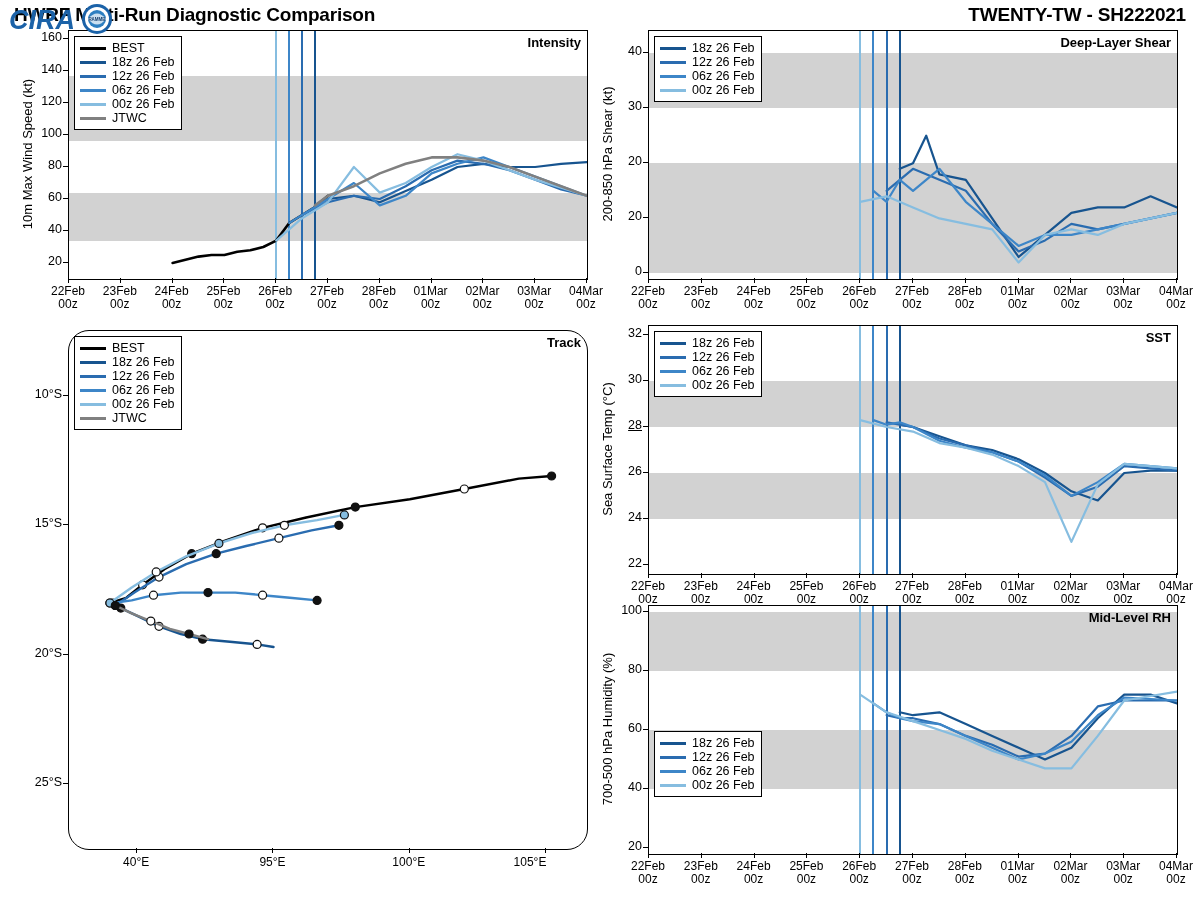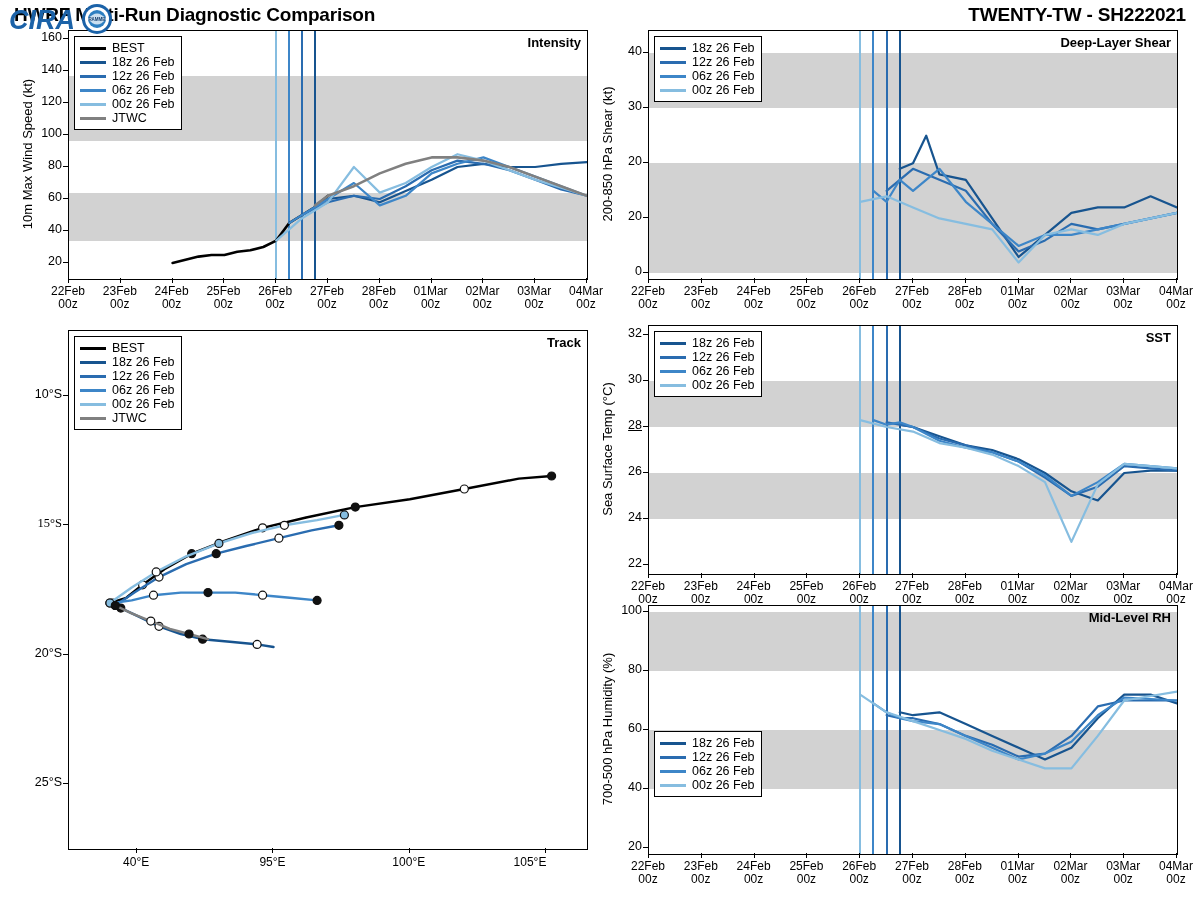--- a/index.html
+++ b/index.html
@@ -110,21 +110,21 @@
         <polyline points="233.1,184.0 259.0,171.2 284.9,164.8 310.8,168.0 336.7,155.2 362.6,139.2 388.5,129.6 414.4,132.8 440.3,139.2 466.2,148.8 492.1,158.4 518.0,164.8" fill="none" stroke="#2a6cb0" stroke-width="2.2" stroke-linejoin="round" stroke-linecap="round"></polyline>
         <polyline points="220.2,192.0 259.0,168.0 284.9,152.0 310.8,174.4 336.7,164.8 362.6,142.4 388.5,132.8 414.4,126.4 440.3,136.0 466.2,145.6 492.1,155.2 518.0,164.8" fill="none" stroke="#3d86c8" stroke-width="2.2" stroke-linejoin="round" stroke-linecap="round"></polyline>
         <polyline points="207.2,209.6 233.1,187.2 259.0,171.2 284.9,136.0 310.8,161.6 336.7,152.0 362.6,136.0 388.5,123.2 414.4,129.6 440.3,139.2 466.2,148.8 518.0,164.8" fill="none" stroke="#86bde0" stroke-width="2.2" stroke-linejoin="round" stroke-linecap="round"></polyline>
         <polyline points="246.0,174.4 259.0,164.8 284.9,155.2 310.8,142.4 336.7,132.8 362.6,126.4 388.5,126.4 414.4,129.6 440.3,136.0 466.2,145.6 492.1,155.2 518.0,164.8" fill="none" stroke="#808080" stroke-width="2.6" stroke-linejoin="round" stroke-linecap="round"></polyline>
       </svg>
       <div class="panel-label">Intensity</div>
     </div>
 </div>
 
 <div class="panel">
-  <div class="plotbox" id="box-track" style="left:68px; top:330px; width:520px; height:520px;">
+  <div class="plotbox" id="box-track" style="left:68px; top:330px; width:520px; height:520px;border-radius:21px;">
       <svg width="518" height="518" viewBox="0 0 518 518">
         <polyline points="40.9,272.0 57.3,266.8 73.6,253.8 95.4,238.3 122.7,222.7 155.4,209.8 193.6,196.8 237.2,186.5 286.3,176.1 340.8,168.3 395.3,158.0 449.8,147.6 482.6,145.0" fill="none" stroke="#000000" stroke-width="2.4" stroke-linejoin="round" stroke-linecap="round"></polyline>
         <circle cx="40.9" cy="272.0" r="4" fill="#111" stroke="#111" stroke-width="1.2"></circle>
         <circle cx="73.6" cy="253.8" r="4" fill="#fff" stroke="#111" stroke-width="1.2"></circle>
         <circle cx="122.7" cy="222.7" r="4" fill="#111" stroke="#111" stroke-width="1.2"></circle>
         <circle cx="193.6" cy="196.8" r="4" fill="#fff" stroke="#111" stroke-width="1.2"></circle>
         <circle cx="286.3" cy="176.1" r="4" fill="#111" stroke="#111" stroke-width="1.2"></circle>
         <circle cx="395.3" cy="158.0" r="4" fill="#fff" stroke="#111" stroke-width="1.2"></circle>
         <circle cx="482.6" cy="145.0" r="4" fill="#111" stroke="#111" stroke-width="1.2"></circle>
         <polyline points="51.8,277.1 68.2,284.9 90.0,295.3 111.8,303.0 133.6,308.2 160.9,310.8 188.1,313.4 204.5,316.0" fill="none" stroke="#17548f" stroke-width="2.4" stroke-linejoin="round" stroke-linecap="round"></polyline>
@@ -580,21 +580,21 @@
 <div class="xtick" style="left:106.15789473684208px; top:856px; width:60px;">40°E</div>
 <div class="tickmark" style="left:272.47368421052636px; top:848px; width:1px; height:5px;"></div>
 <div class="xtick" style="left:242.47368421052636px; top:856px; width:60px;">95°E</div>
 <div class="tickmark" style="left:408.7894736842106px; top:848px; width:1px; height:5px;"></div>
 <div class="xtick" style="left:378.7894736842106px; top:856px; width:60px;">100°E</div>
 <div class="tickmark" style="left:545.1052631578948px; top:848px; width:1px; height:5px;"></div>
 <div class="xtick" style="left:500px; top:856px; width:60px;">105°E</div>
 <div class="tickmark" style="left:63px; top:394.75px; width:5px; height:1px;"></div>
 <div class="ytick" style="left:18px; top:386.75px; width:44px;">10°S</div>
 <div class="tickmark" style="left:63px; top:524.25px; width:5px; height:1px;"></div>
-<div class="ytick" style="left:18px; top:516.25px; width:44px;font-family:Liberation Serif, serif;">15°S</div>
+<div class="ytick" style="left:18px; top:516.25px; width:44px;">15°S</div>
 <div class="tickmark" style="left:63px; top:653.75px; width:5px; height:1px;"></div>
 <div class="ytick" style="left:18px; top:645.75px; width:44px;">20°S</div>
 <div class="tickmark" style="left:63px; top:783.25px; width:5px; height:1px;"></div>
 <div class="ytick" style="left:18px; top:775.25px; width:44px;">25°S</div>
 <div class="legend" style="left:74px; top:336px;">
     <div class="legend-row">
       <div class="legend-swatch" style="background:#000000;"></div>
       <div class="legend-label">BEST</div>
     </div>
     <div class="legend-row">

